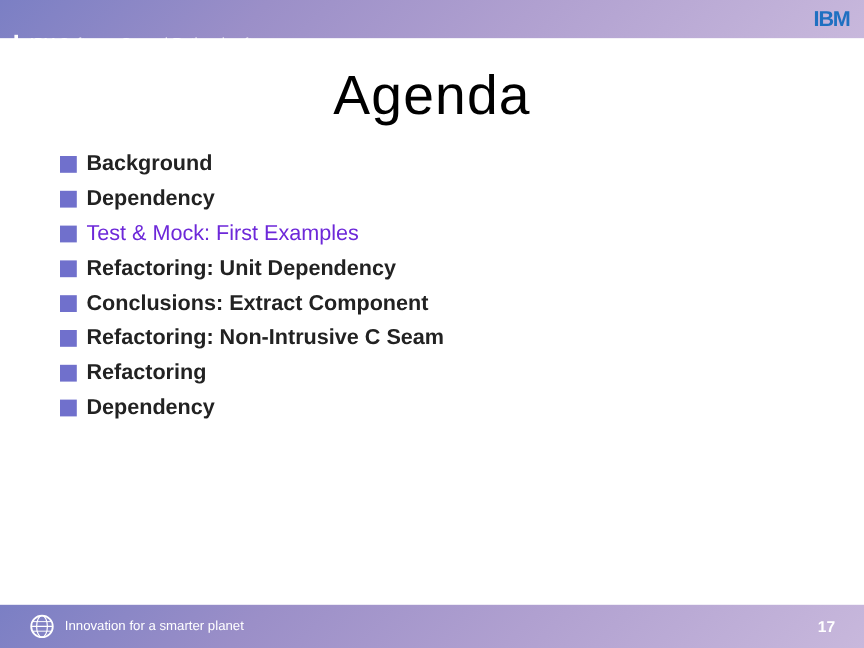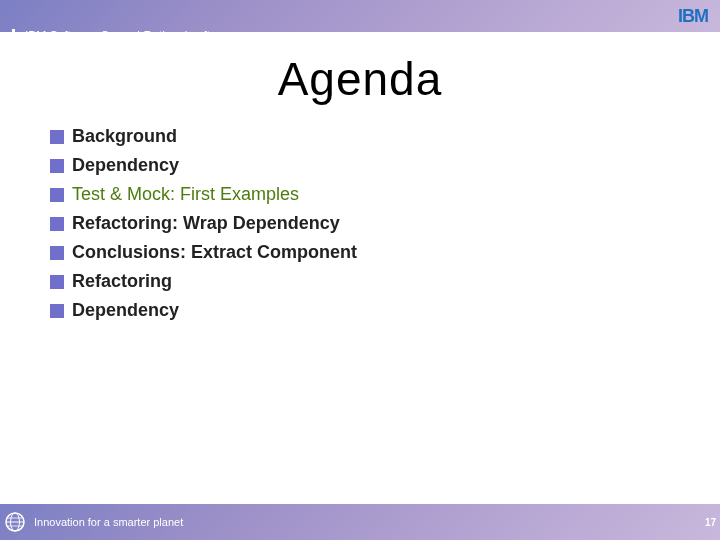--- a/index.html
+++ b/index.html
@@ -101,57 +101,57 @@
       display: inline-block;
     }
 
     .agenda-text {
       font-size: 18px;
       font-weight: bold;
       color: #222222;
     }
 
     .agenda-text.muted {
-      color: #4d7c0f;
+      color: #6d28d9;
       font-weight: normal;
     }
 
     
     #footer {
       position: absolute;
       bottom: 0;
       left: 0;
       width: 100%;
       height: 36px;
       background: linear-gradient(135deg, #7b7fc4 0%, #9b8fc8 30%, #b0a0d0 60%, #c8b8dc 100%);
       display: flex;
       align-items: center;
       justify-content: space-between;
-      padding: 0 4px;
+      padding: 0 24px;
     }
 
     #footer-left {
       display: flex;
       align-items: center;
       gap: 8px;
     }
 
     #globe-icon {
       width: 22px;
       height: 22px;
     }
 
     #footer-tagline {
       color: #ffffff;
       font-size: 11px;
     }
 
     #footer-page {
       color: #ffffff;
-      font-size: 10px;
+      font-size: 13px;
       font-weight: bold;
     }
   </style>
 </head>
 <body>
 
 <div id="header">
   <span id="header-title">IBM Software Group | Rational software</span>
   <div id="ibm-logo-top">
     <span class="ibm-logo-text">IBM</span>
@@ -168,25 +168,29 @@
       <div class="agenda-item">
         <span class="agenda-bullet"></span>
         <span class="agenda-text">Dependency</span>
       </div>
       <div class="agenda-item">
         <span class="agenda-bullet"></span>
         <span class="agenda-text muted">Test &amp; Mock: First Examples</span>
       </div>
       <div class="agenda-item">
         <span class="agenda-bullet"></span>
-        <span class="agenda-text">Refactoring: Wrap Dependency</span>
+        <span class="agenda-text">Refactoring: Unit Dependency</span>
       </div>
       <div class="agenda-item">
         <span class="agenda-bullet"></span>
         <span class="agenda-text">Conclusions: Extract Component</span>
+      </div>
+      <div class="agenda-item">
+        <span class="agenda-bullet"></span>
+        <span class="agenda-text">Refactoring: Non-Intrusive C Seam</span>
       </div>
       <div class="agenda-item">
         <span class="agenda-bullet"></span>
         <span class="agenda-text">Refactoring</span>
       </div>
       <div class="agenda-item">
         <span class="agenda-bullet"></span>
         <span class="agenda-text">Dependency</span>
       </div>
     </div>

